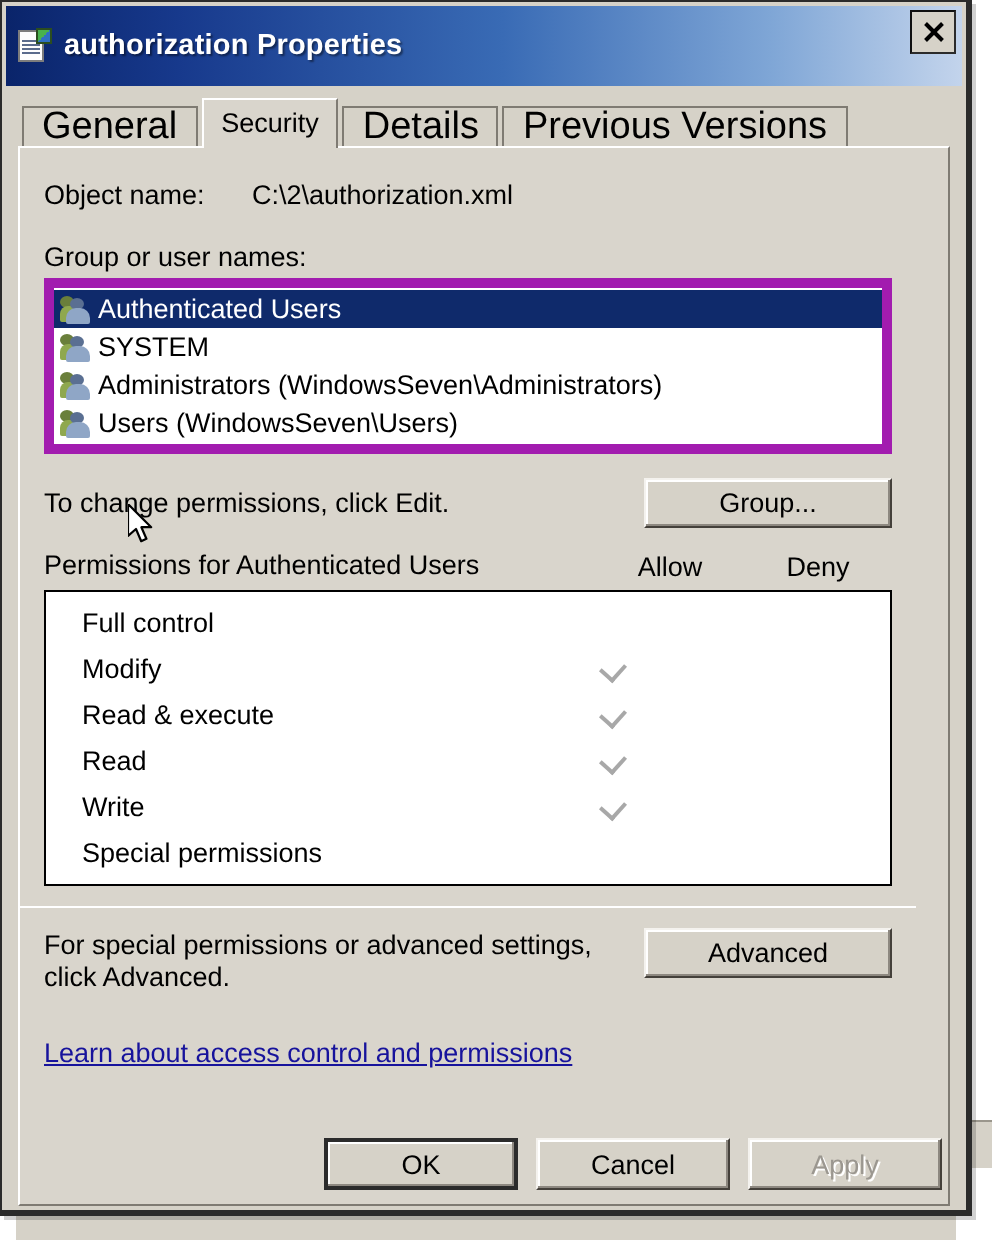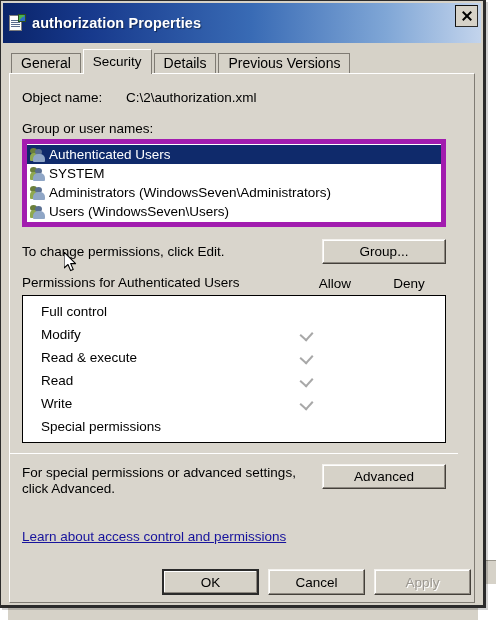--- a/index.html
+++ b/index.html
@@ -112,21 +112,21 @@
     z-index: 3;
   }
   .tab {
     height: 20px;
     padding: 0 9px;
     margin-right: 2px;
     background: #d6d2c8;
     border: 1px solid #7f7b73;
     border-bottom: none;
     color: #000;
-    font-size: 14px;
+    font-size: 19px;
     line-height: 19px;
     white-space: nowrap;
     cursor: pointer;
   }
   .tab.active {
     height: 25px;
     line-height: 24px;
     background: #d9d5cc;
     border-color: #ffffff #7f7b73 #d9d5cc #ffffff;
     margin-bottom: -1px;
@@ -262,21 +262,21 @@
 
   #adv-row {
     display: flex; align-items: flex-start;
     margin-top: 10px;
   }
   #adv-text { flex: 1; line-height: 16px; padding-top: 1px; }
   #advanced-button { width: 124px; height: 25px; }
 
   #learn-link {
     display: inline-block;
-    margin-top: 32px;
+    margin-top: 22px;
     color: #17139c;
     font-size: 13.5px;
     text-decoration: underline;
     cursor: pointer;
   }
 
   
   #buttonbar {
     position: absolute;
     left: 8px; right: 8px; bottom: 6px;

